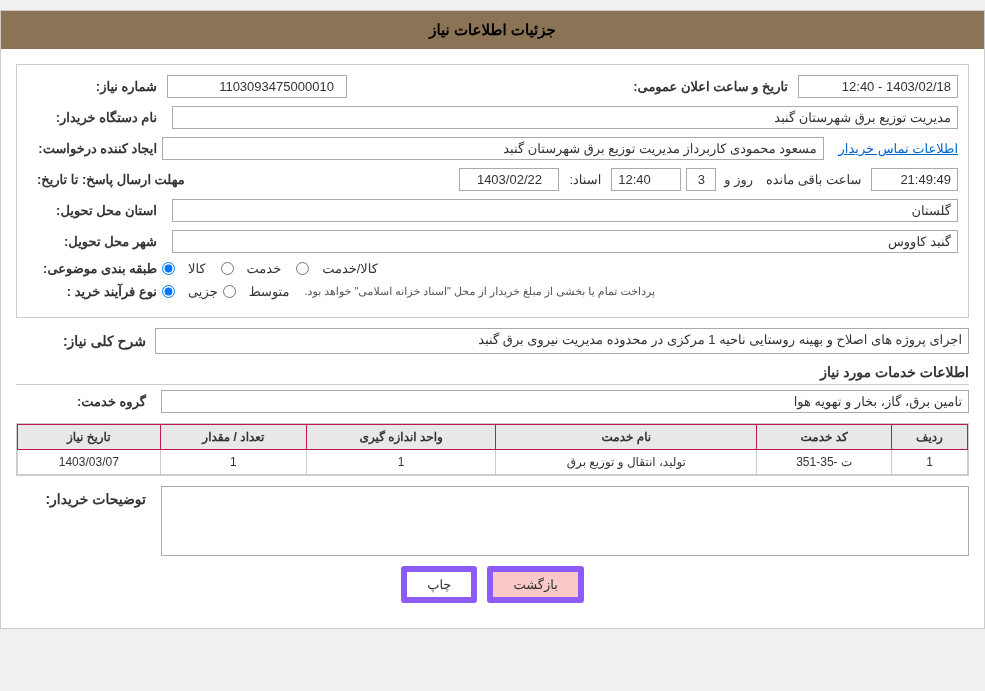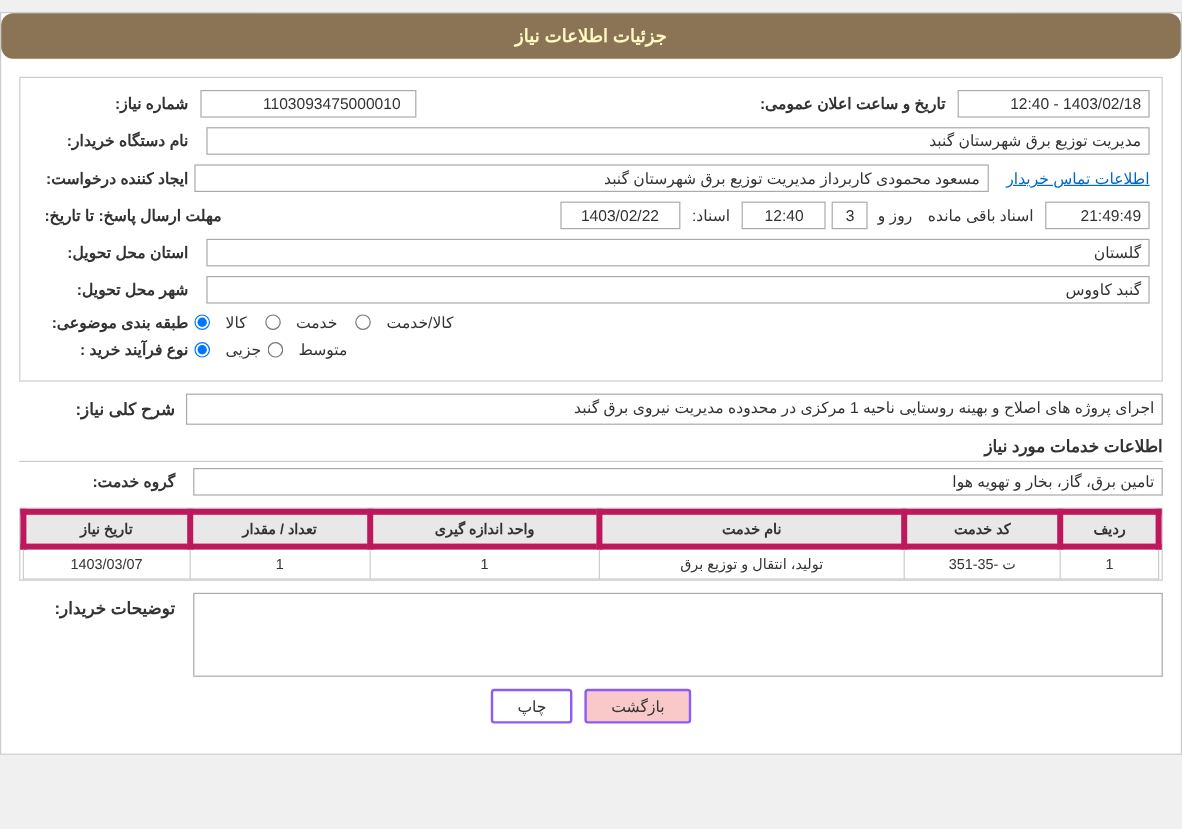--- a/index.html
+++ b/index.html
@@ -11,26 +11,25 @@
       color: #333;
     }
     .page-wrapper {
       max-width: 985px;
       margin: 10px auto;
       background: #fff;
       border: 1px solid #ccc;
     }
     .page-header {
       background: #8B7355;
-      color: #fef9c3;
+      color: #000000;
       text-align: center;
       padding: 10px;
       font-size: 15px;
       font-weight: bold;
-      border-radius: 10px;
     }
     .content {
       padding: 15px;
     }
     .form-section {
       border: 1px solid #ccc;
       padding: 10px;
       margin-bottom: 10px;
       background: #fff;
     }
@@ -79,21 +78,21 @@
       border: 1px solid #ccc;
       margin-bottom: 10px;
     }
     table {
       width: 100%;
       border-collapse: collapse;
       font-size: 12px;
     }
     table th {
       background: #e8e8e8;
-      border: 5px solid #be185d;
+      border: 1px solid #be185d;
       padding: 5px;
       font-weight: bold;
     }
     table td {
       border: 1px solid #ccc;
       padding: 5px;
       text-align: center;
     }
     .textarea-box {
       border: 1px solid #aaa;
@@ -107,21 +106,21 @@
       display: flex;
       justify-content: center;
       gap: 10px;
       margin-top: 10px;
       padding-bottom: 10px;
     }
     .btn {
       padding: 5px 20px;
       font-size: 13px;
       cursor: pointer;
-      border: 2px solid #8b5cf6;
+      border: 6px solid #8b5cf6;
       border-radius: 3px;
       font-family: Tahoma, Arial, sans-serif;
     }
     .btn-print {
       background: #fff;
       color: #333;
     }
     .btn-back {
       background: #f9c8c8;
       color: #333;
@@ -173,24 +172,24 @@
         <div class="row-inline" style="flex:1;">
           <span class="blue-link" style="margin-left:10px;">اطلاعات تماس خریدار</span>
           <div class="input-box" style="flex:1;">مسعود محمودی کاربرداز مدیریت توزیع برق شهرستان گنبد</div>
         </div>
         <span class="form-label">ایجاد کننده درخواست:</span>
       </div>
 
       <div class="form-row">
         <div class="row-inline" style="flex:1;">
           <div class="input-box" style="min-width:80px; text-align:left;padding-left:28px;">21:49:49</div>
-          <span style="white-space:nowrap; margin: 0 5px;">اسناد باقی مانده</span>
+          <span style="white-space:nowrap; margin: 0 5px;">ساعت باقی مانده</span>
           <span style="margin: 0 3px;">روز و</span>
           <div class="input-box" style="min-width:30px; text-align:center;">3</div>
-          <div class="input-box" style="min-width:70px; text-align:center;">12:40</div>
+          <div class="input-box" style="min-width:70px; text-align:left;">12:40</div>
           <span style="margin: 0 5px;">اسناد:</span>
           <div class="input-box" style="min-width:100px; text-align:center;">1403/02/22</div>
         </div>
         <span class="form-label">مهلت ارسال پاسخ: تا تاریخ:</span>
       </div>
 
       <div class="form-row">
         <div class="input-box" style="flex:1; margin-left:10px;">گلستان</div>
         <span class="form-label">استان محل تحویل:</span>
       </div>
@@ -213,20 +212,21 @@
           <div class="radio-item">
             <span>کالا</span>
             <input type="radio" name="tabaqebandi" checked="" style="">
           </div>
         </div>
         <span class="form-label">طبقه بندی موضوعی:</span>
       </div>
 
       <div class="form-row">
         <div class="row-inline" style="flex:1; justify-content:flex-end;">
+          <span style="font-size:11px; color:#555; margin-left:10px;">پرداخت تمام یا بخشی از مبلغ خریدار از محل "اسناد خزانه اسلامی" خواهد بود.</span>
           <div class="radio-item">
             <span>متوسط</span>
             <input type="radio" name="noeFarayand" style="">
           </div>
           <div class="radio-item">
             <span>جزیی</span>
             <input type="radio" name="noeFarayand" checked="" style="">
           </div>
         </div>
         <span class="form-label">نوع فرآیند خرید :</span>

